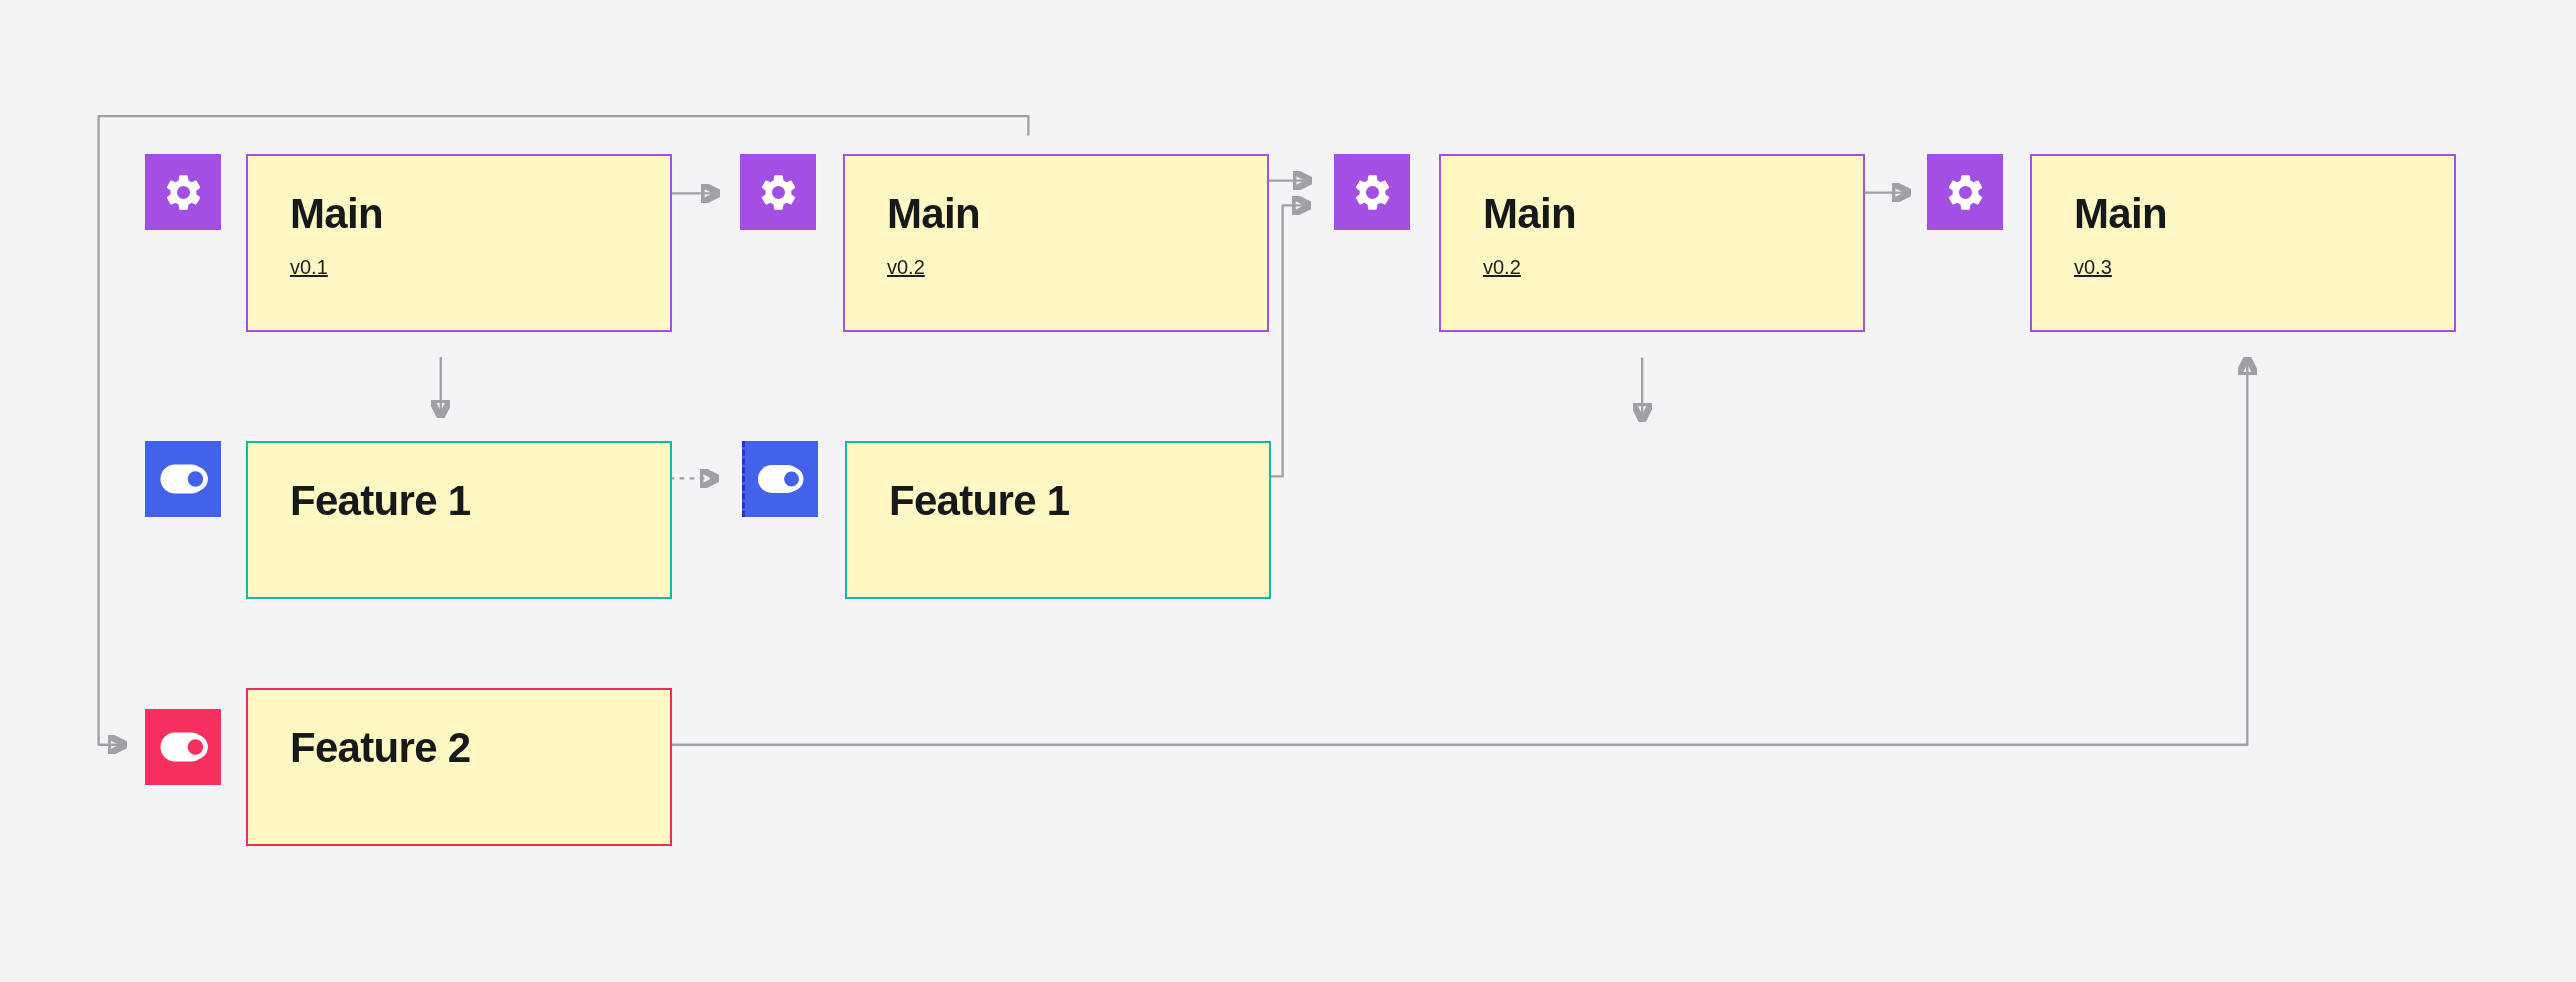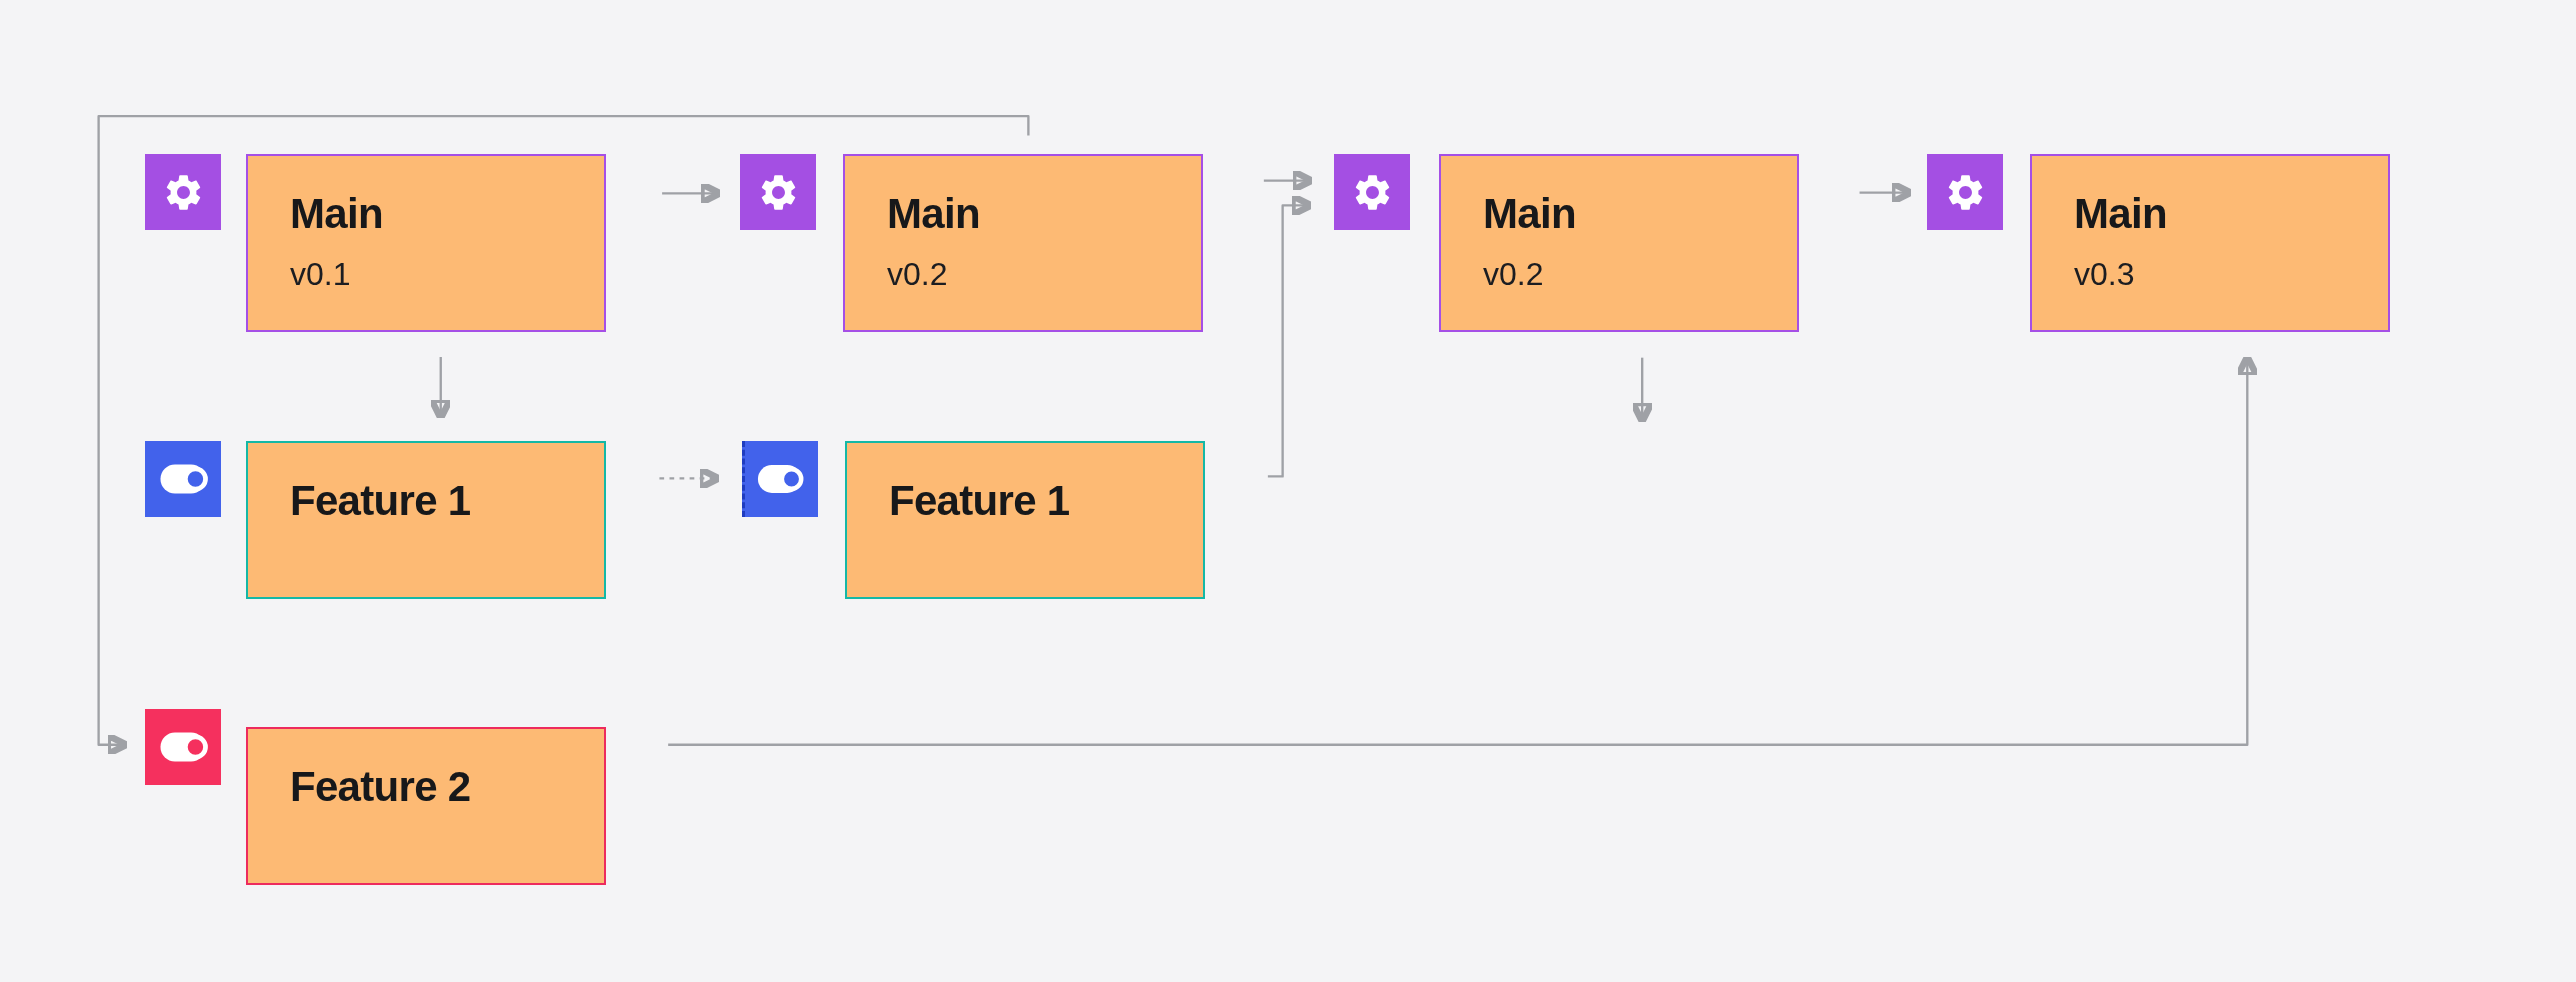--- a/index.html
+++ b/index.html
@@ -18,35 +18,35 @@
     position:absolute;width:76px;height:76px;
     display:flex;align-items:center;justify-content:center;
     box-sizing:border-box;
   }
   .node-icon.purple{background:#a44fe3;}
   .node-icon.blue{background:#4262eb;}
   .node-icon.pink{background:#f5305e;}
   .node-icon.copied{border-left:3.4px dashed #1f3cc0;}
 
   .node-card{
-    position:absolute;width:360px;box-sizing:border-box;
-    background:#fdba74;
+    position:absolute;width:426px;box-sizing:border-box;
+    background:#fef9c3;
     padding:34px 27px 0 42px;
   }
   .node-card.main{border:2px solid #a54fe6;height:178px;}
   .node-card.feature1{border:2px solid #14b8a6;height:158px;}
   .node-card.feature2{border:2px solid #ed2b5d;height:158px;}
 
   .node-title{
     font-size:42px;font-weight:700;color:#17181a;
     letter-spacing:-0.7px;line-height:1.12;
   }
   .node-subtitle{
-    font-size:32px;font-weight:400;color:#1c1d21;
-    margin-top:19px;letter-spacing:0;
+    font-size:20px;font-weight:400;color:#1c1d21;
+    margin-top:19px;letter-spacing:0;text-decoration:underline;
   }
 </style>
 </head>
 <body>
 
 <div class="canvas">
 
   <svg class="edges" viewBox="0 0 3840 1465">
     <defs>
       <marker id="arrow" viewBox="0 0 10 10" refX="8" refY="5" markerWidth="8" markerHeight="8" orient="auto-start-reverse">
@@ -125,18 +125,18 @@
   </div>
 
   <div class="node-card feature1" style="left:246px;top:441px">
     <div class="node-title">Feature 1</div>
   </div>
 
   <div class="node-card feature1" style="left:845px;top:441px">
     <div class="node-title">Feature 1</div>
   </div>
 
-  <div class="node-card feature2" style="left:246px;top:727px">
+  <div class="node-card feature2" style="left:246px;top:688px">
     <div class="node-title">Feature 2</div>
   </div>
 
 </div>
 
 
 </body></html>

